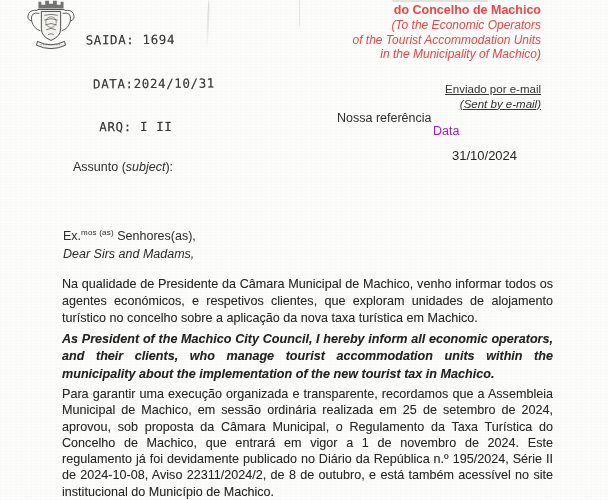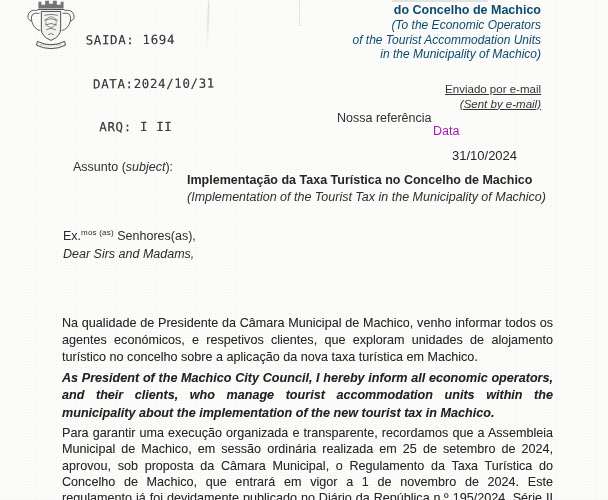--- a/index.html
+++ b/index.html
@@ -58,21 +58,21 @@
     transform: rotate(-0.4deg);
   }
   .stamp-lines .l2 { margin-left: 7px; }
   .stamp-lines .l3 { margin-left: 13px; }
 
   
   .recipient {
     position: absolute; right: 67px; top: 3px;
     text-align: right;
     font-size: 12px; line-height: 14.8px;
-    color: #0c4a6e;
+    color: #ef4444;
   }
   .recipient .r1 { font-weight: bold; font-size: 12.5px; }
   .recipient .it { font-style: italic; }
 
   
   .delivery {
     position: absolute; right: 67px; top: 82px;
     text-align: right;
     font-size: 11.5px; line-height: 14.5px;
     color: #333333;
@@ -105,21 +105,20 @@
   }
   .salutation sup { font-size: 8px; vertical-align: 5px; letter-spacing: 0.2px; }
   .salutation .it { font-style: italic; }
 
   
   .para {
     position: absolute; left: 62px; width: 491px;
     text-align: justify;
     font-size: 12.6px; color: #262626;
     text-shadow: 0 0 0.5px rgba(40,40,40,0.25);
-    margin-top: 39px;
   }
   .para-1 { top: 276px; line-height: 17.2px; }
   .para-2 { top: 331px; line-height: 17.4px; font-weight: bold; font-style: italic; color: #222222; }
   .para-3 { top: 386px; line-height: 16.3px; }
 </style>
 </head>
 <body>
 
 <div class="page">
 
@@ -162,24 +161,20 @@
   <div class="delivery">
     <div>Enviado por e-mail</div>
     <div class="it">(Sent by e-mail)</div>
   </div>
 
   <div class="ref-label">Nossa referência</div>
   <div class="date-label">Data</div>
   <div class="date-value">31/10/2024</div>
 
   <div class="subject-label"><span>Assunto (</span><span class="it">subject</span><span>):</span></div>
-  <div class="subject-value">
-    <div class="t1">Implementação da Taxa Turística no Concelho de Machico</div>
-    <div class="t2">(Implementation of the Tourist Tax in the Municipality of Machico)</div>
-  </div>
 
   <div class="salutation">
     <div><span>Ex.</span><sup>mos (as)</sup><span> Senhores(as),</span></div>
     <div class="it">Dear Sirs and Madams,</div>
   </div>
 
   <p class="para para-1">Na qualidade de Presidente da Câmara Municipal de Machico, venho informar todos os agentes económicos, e respetivos clientes, que exploram unidades de alojamento turístico no concelho sobre a aplicação da nova taxa turística em Machico.</p>
   <p class="para para-2">As President of the Machico City Council, I hereby inform all economic operators, and their clients, who manage tourist accommodation units within the municipality about the implementation of the new tourist tax in Machico.</p>
   <p class="para para-3">Para garantir uma execução organizada e transparente, recordamos que a Assembleia Municipal de Machico, em sessão ordinária realizada em 25 de setembro de 2024, aprovou, sob proposta da Câmara Municipal, o Regulamento da Taxa Turística do Concelho de Machico, que entrará em vigor a 1 de novembro de 2024. Este regulamento já foi devidamente publicado no Diário da República n.º 195/2024, Série II de 2024-10-08, Aviso 22311/2024/2, de 8 de outubro, e está também acessível no site institucional do Município de Machico.</p>
 

